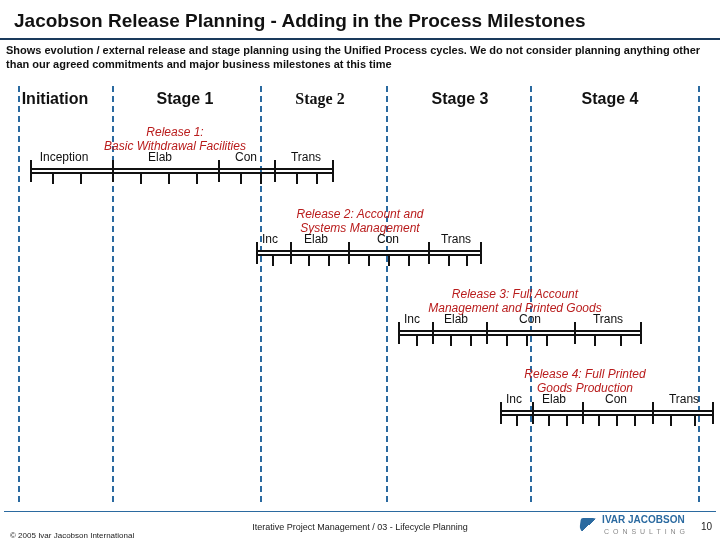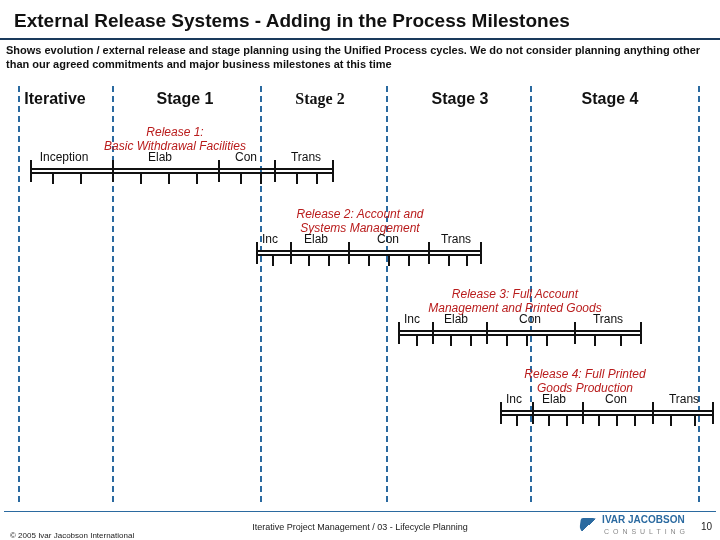--- a/index.html
+++ b/index.html
@@ -103,26 +103,26 @@
   .logo .sub { font-size: 7px; color:#888; font-weight:normal; letter-spacing:1px; margin-left:2px;}
   .pagen { position: absolute; right: 8px; bottom: 8px; font-size: 10px; }
   .footer-rule {
     position:absolute; left:4px; right:4px; bottom:28px;
     border-top:1px solid #2b6aa0;
   }
 </style>
 </head>
 <body>
 
-<div class="title">External Release Systems - Adding in the Process Milestones</div>
+<div class="title">Jacobson Release Planning - Adding in the Process Milestones</div>
 <div class="subtitle">Shows evolution / external release and stage planning using the Unified Process cycles.  We do not consider planning anything other than our agreed commitments and major business milestones at this time</div>
 
 <div class="canvas" id="canvas">
     <div class="stages">
-      <div class="stage-label" style="left: 55px;">Iterative</div>
+      <div class="stage-label" style="left: 55px;">Initiation</div>
       <div class="stage-label" style="left: 185px;">Stage 1</div>
       <div class="stage-label" style="left: 320px; font-family: Liberation Serif, serif;">Stage 2</div>
       <div class="stage-label" style="left: 460px;">Stage 3</div>
       <div class="stage-label" style="left: 610px;">Stage 4</div>
     </div>
     <div class="vline" style="left: 18px;"></div>
     <div class="vline" style="left: 112px;"></div>
     <div class="vline" style="left: 260px;"></div>
     <div class="vline" style="left: 386px;"></div>
     <div class="vline" style="left: 530px;"></div>

